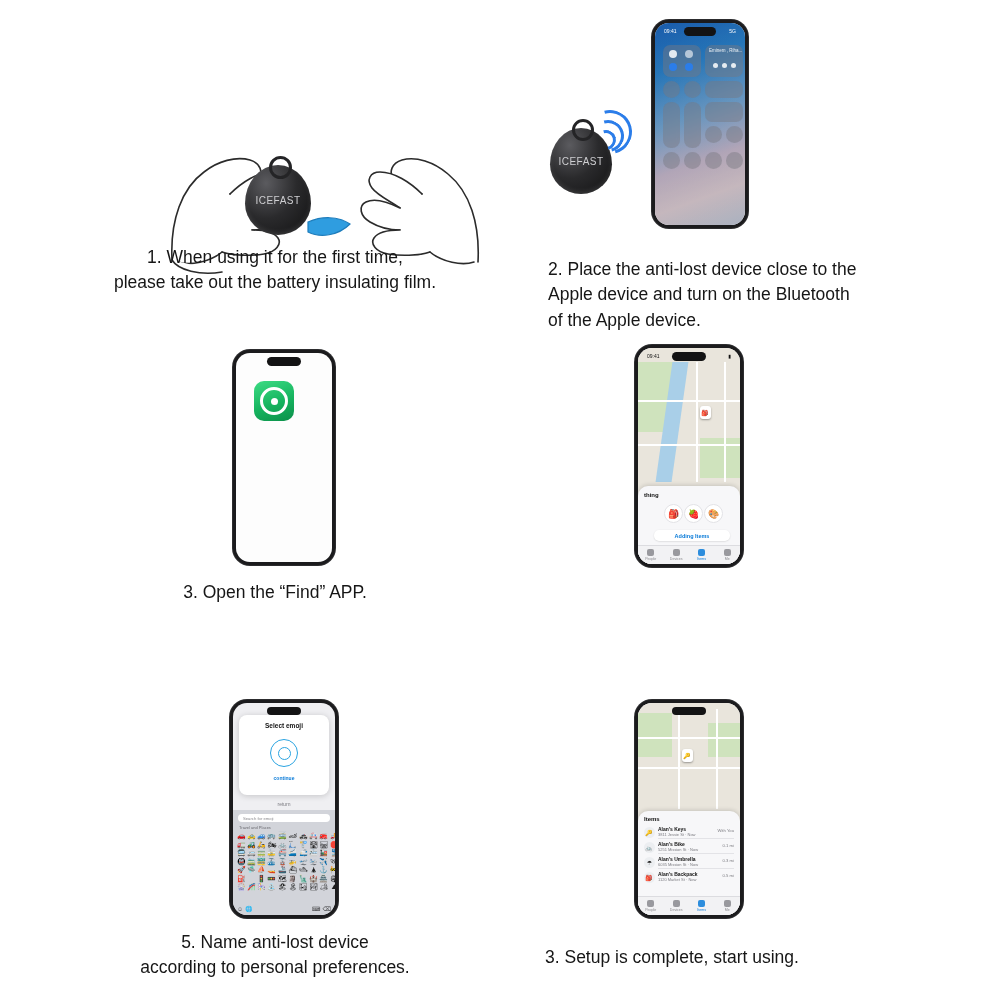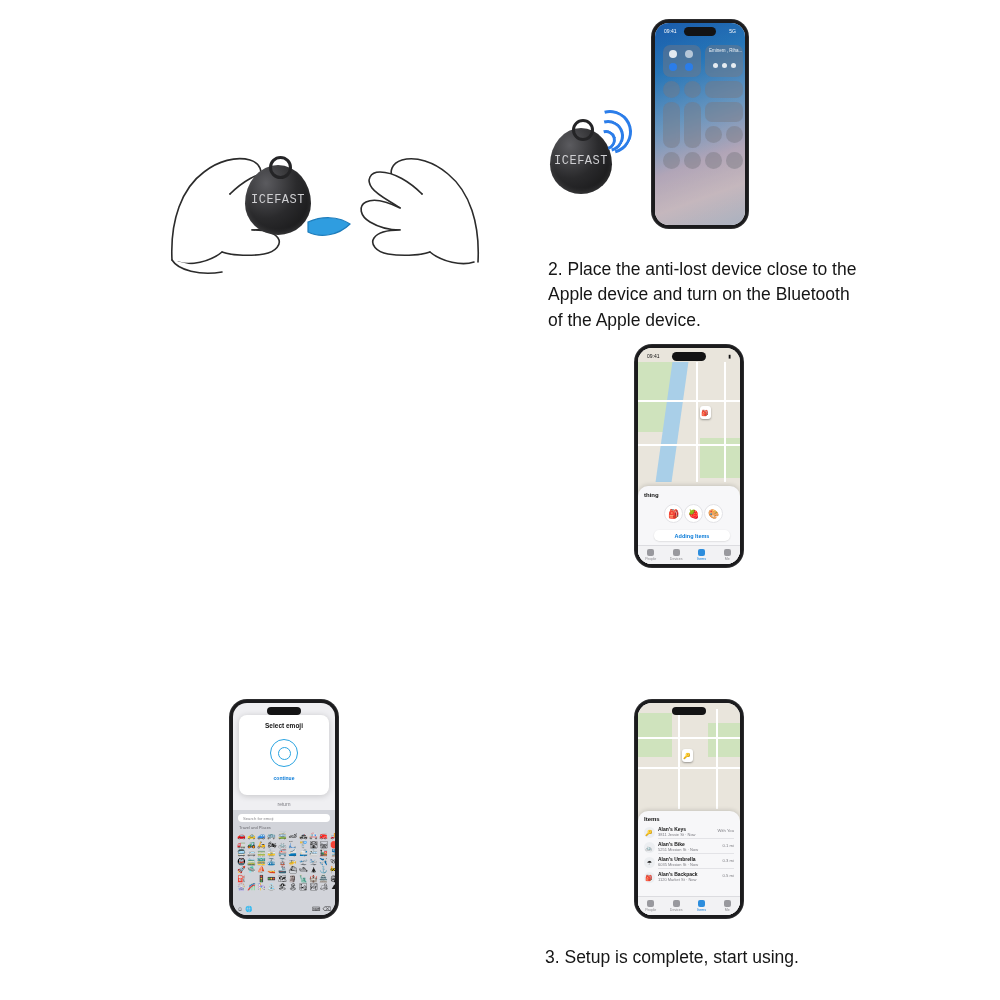--- a/index.html
+++ b/index.html
@@ -81,23 +81,23 @@
     border: 3px solid #242426;
     border-radius: 50%;
     background: transparent;
   }
   .tag-label {
     position: absolute;
     left: 50%;
     top: 50%;
     transform: translate(-50%, -50%);
     color: #cfcfd2;
-    font-size: 12px;
+    font-size: 10px;
     letter-spacing: .5px;
-    font-family: Liberation Mono, monospace;
+    font-family: Liberation Sans, sans-serif;
     white-space: nowrap;
   }
 
   
   .wave {
     position: absolute;
     border: 3px solid #2b7de9;
     border-left-color: transparent;
     border-bottom-color: transparent;
     border-radius: 50%;
@@ -416,20 +416,22 @@
         <path d="M148 112 C162 106, 178 106, 190 114 C178 126, 160 128, 148 122 Z" fill="#2f9de0" stroke="#1d7cbb" stroke-width="1.2"></path>
       </svg>
 
       
       <div class="tag-body" style="left:85px; top:55px; width:66px; height:70px;">
         <div class="tag-loop" style="left:24px; top:-9px; width:17px; height:17px;"></div>
         <div class="tag-label">ICEFAST</div>
       </div>
     </div>
 
+    <div class="step-caption caption-center" style="position:absolute; left:0; top:205px; width:470px;">1. When using it for the first time,
+please take out the battery insulating film.</div>
   </div>
 
   <div class="step" style="left:510px; top:20px; width:460px; height:300px;">
 
     <div style="position:absolute; left:30px; top:80px; width:120px; height:110px;">
       <div class="tag-body" style="left:10px; top:28px; width:62px; height:66px;">
         <div class="tag-loop" style="left:22px; top:-9px; width:16px; height:16px;"></div>
         <div class="tag-label">ICEFAST</div>
       </div>
       <div class="wave" style="left:56px; top:30px; width:14px; height:14px;"></div>
@@ -476,20 +478,33 @@
         <div class="cc-tile" style="left:50px; top:129px; width:17px; height:17px; border-radius:50%;"></div>
         <div class="cc-tile" style="left:71px; top:129px; width:17px; height:17px; border-radius:50%;"></div>
       </div>
     </div>
 
     <div class="step-caption caption-left" style="position:absolute; left:38px; top:222px; width:420px;">2. Place the anti-lost device close to the
     Apple device and turn on the Bluetooth
     of the Apple device.</div>
   </div>
 
+  <div class="step" style="left:40px; top:340px; width:470px; height:280px;">
+
+    <div class="phone" style="position:absolute; left:193px; top:10px; width:102px; height:215px;">
+      <div class="phone-screen" style="background:#fdfdfd;">
+        <div class="notch" style="width:34px; height:9px;"></div>
+        <div class="find-icon" style="left:18px; top:28px;">
+          <div class="find-ring"></div>
+        </div>
+      </div>
+    </div>
+
+    <div class="step-caption caption-center" style="position:absolute; left:0; top:240px; width:470px;">3. Open the “Find” APP.</div>
+  </div>
 
   <div class="step" style="left:510px; top:335px; width:470px; height:320px;">
 
     <div class="phone" style="position:absolute; left:125px; top:10px; width:108px; height:222px;">
       <div class="phone-screen">
         <div class="map-bg">
           <div class="map-green" style="left:0; top:14px; width:40px; height:70px;"></div>
           <div class="map-green" style="left:62px; top:90px; width:46px; height:40px;"></div>
           <div class="map-water" style="left:26px; top:14px; width:16px; height:120px; transform:skewX(-8deg);"></div>
           <div class="map-road" style="left:0; top:52px; width:108px; height:2px;"></div>
@@ -631,20 +646,22 @@
             <span>☺</span>
             <span>🌐</span>
             <span style="flex:1"></span>
             <span>⌨</span>
             <span>⌫</span>
           </div>
         </div>
       </div>
     </div>
 
+    <div class="step-caption caption-center" style="position:absolute; left:0; top:240px; width:470px;">5. Name anti-lost device
+according to personal preferences.</div>
   </div>
 
   <div class="step" style="left:510px; top:690px; width:470px; height:300px;">
 
     <div class="phone" style="position:absolute; left:125px; top:10px; width:108px; height:218px;">
       <div class="phone-screen">
         <div class="map-bg">
           <div class="map-green" style="left:0; top:10px; width:34px; height:44px;"></div>
           <div class="map-green" style="left:70px; top:20px; width:38px; height:34px;"></div>
           <div class="map-road" style="left:0; top:34px; width:108px; height:2px;"></div>

